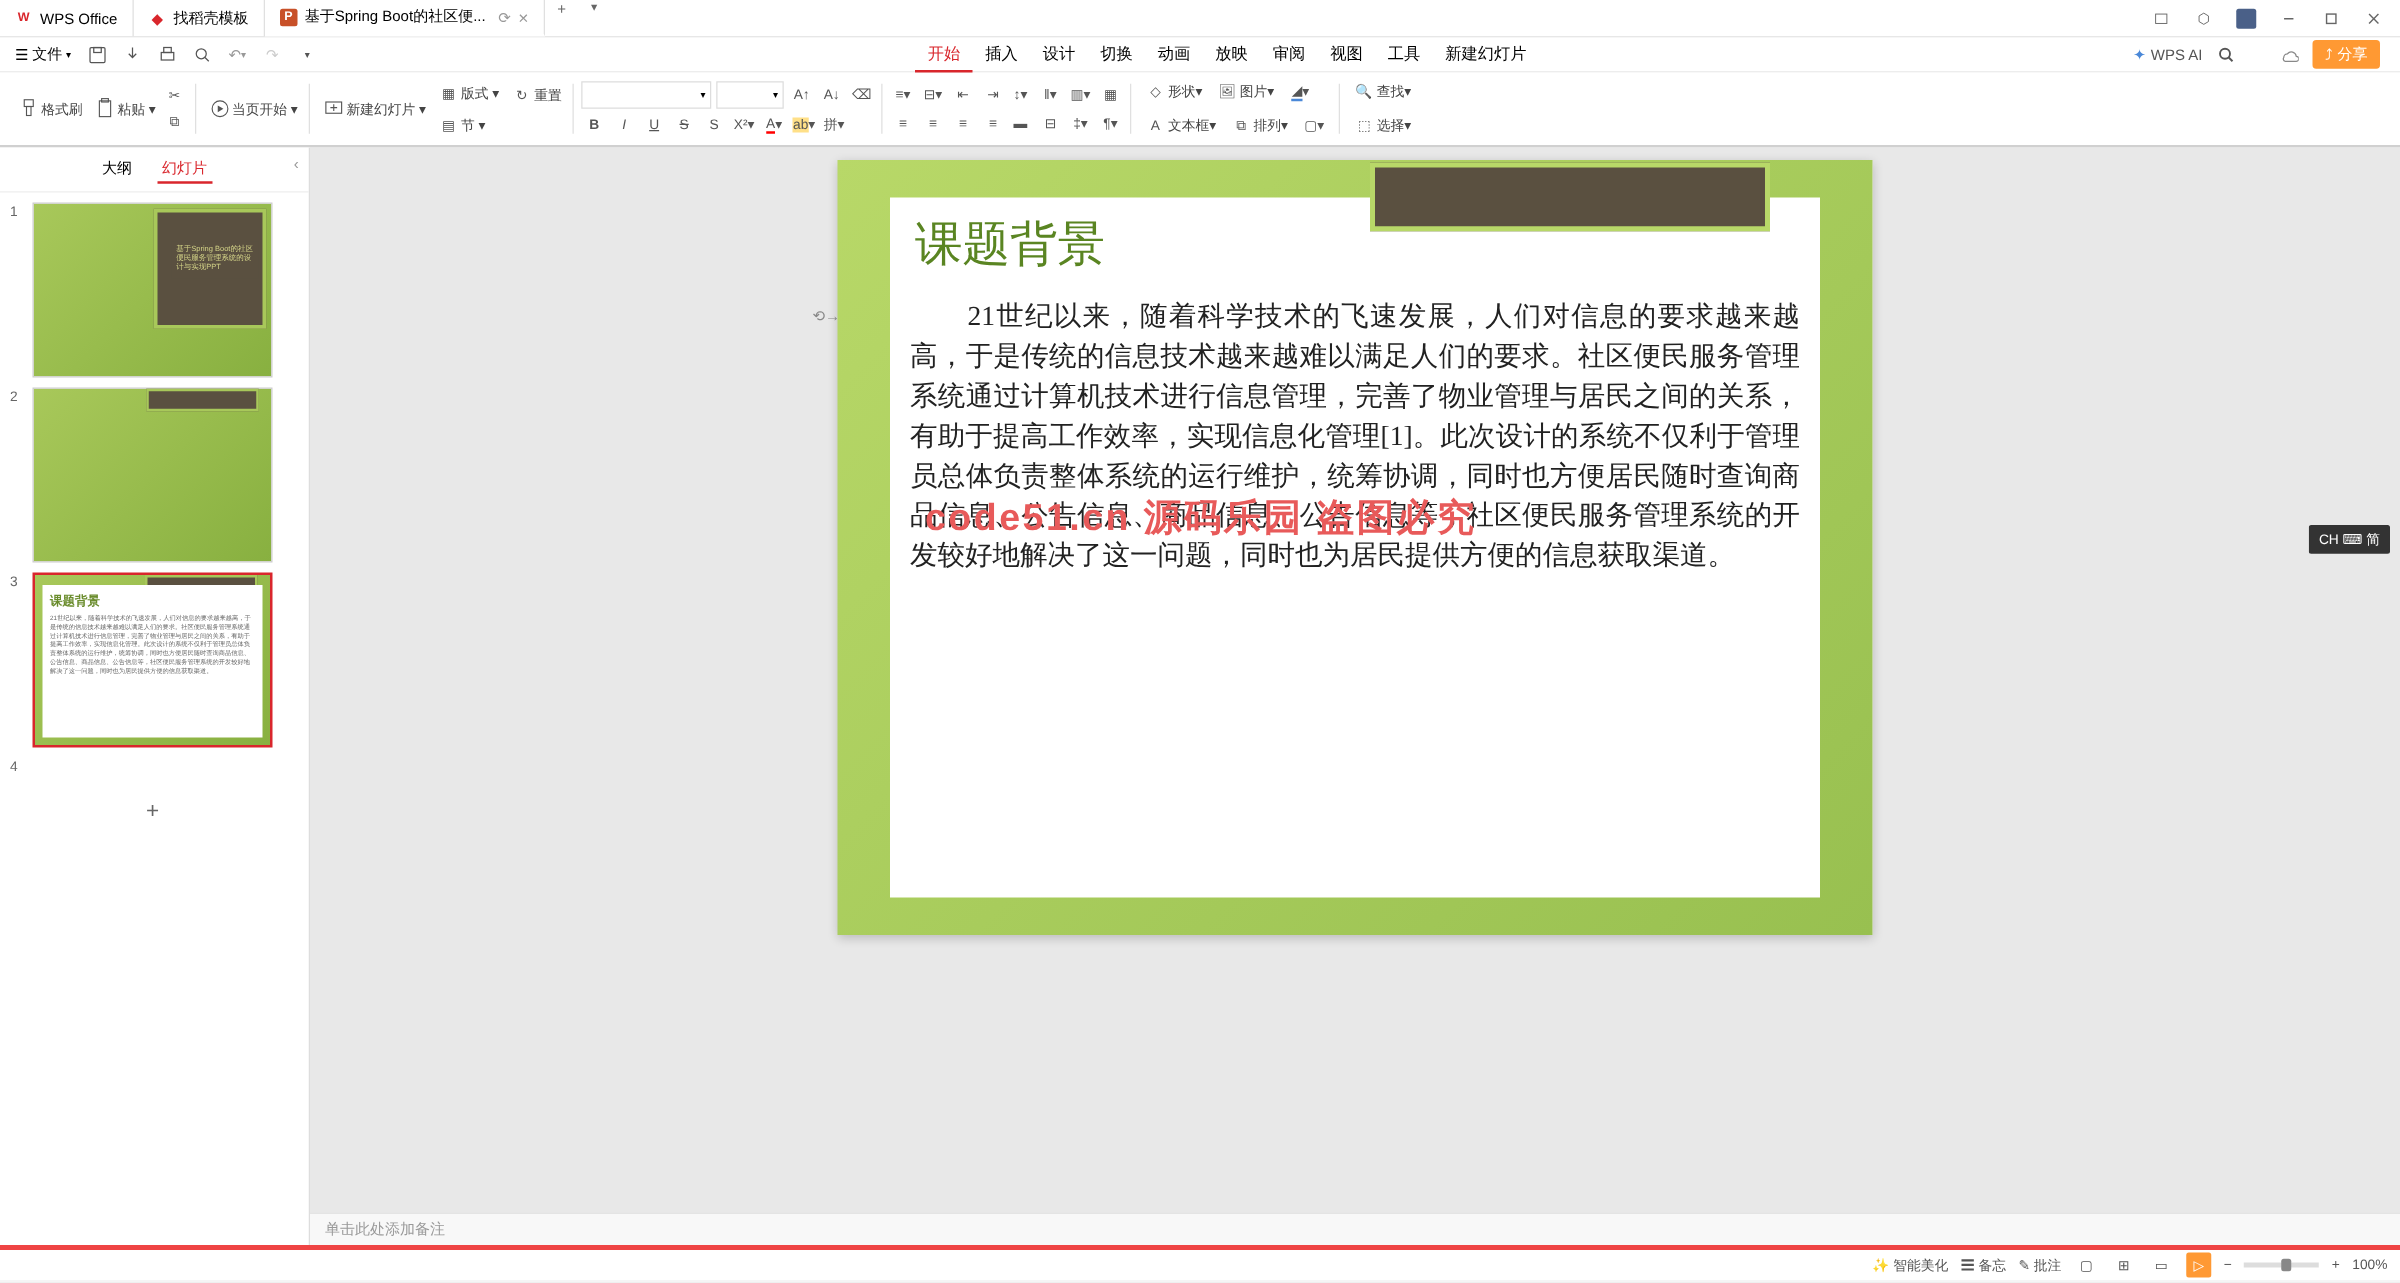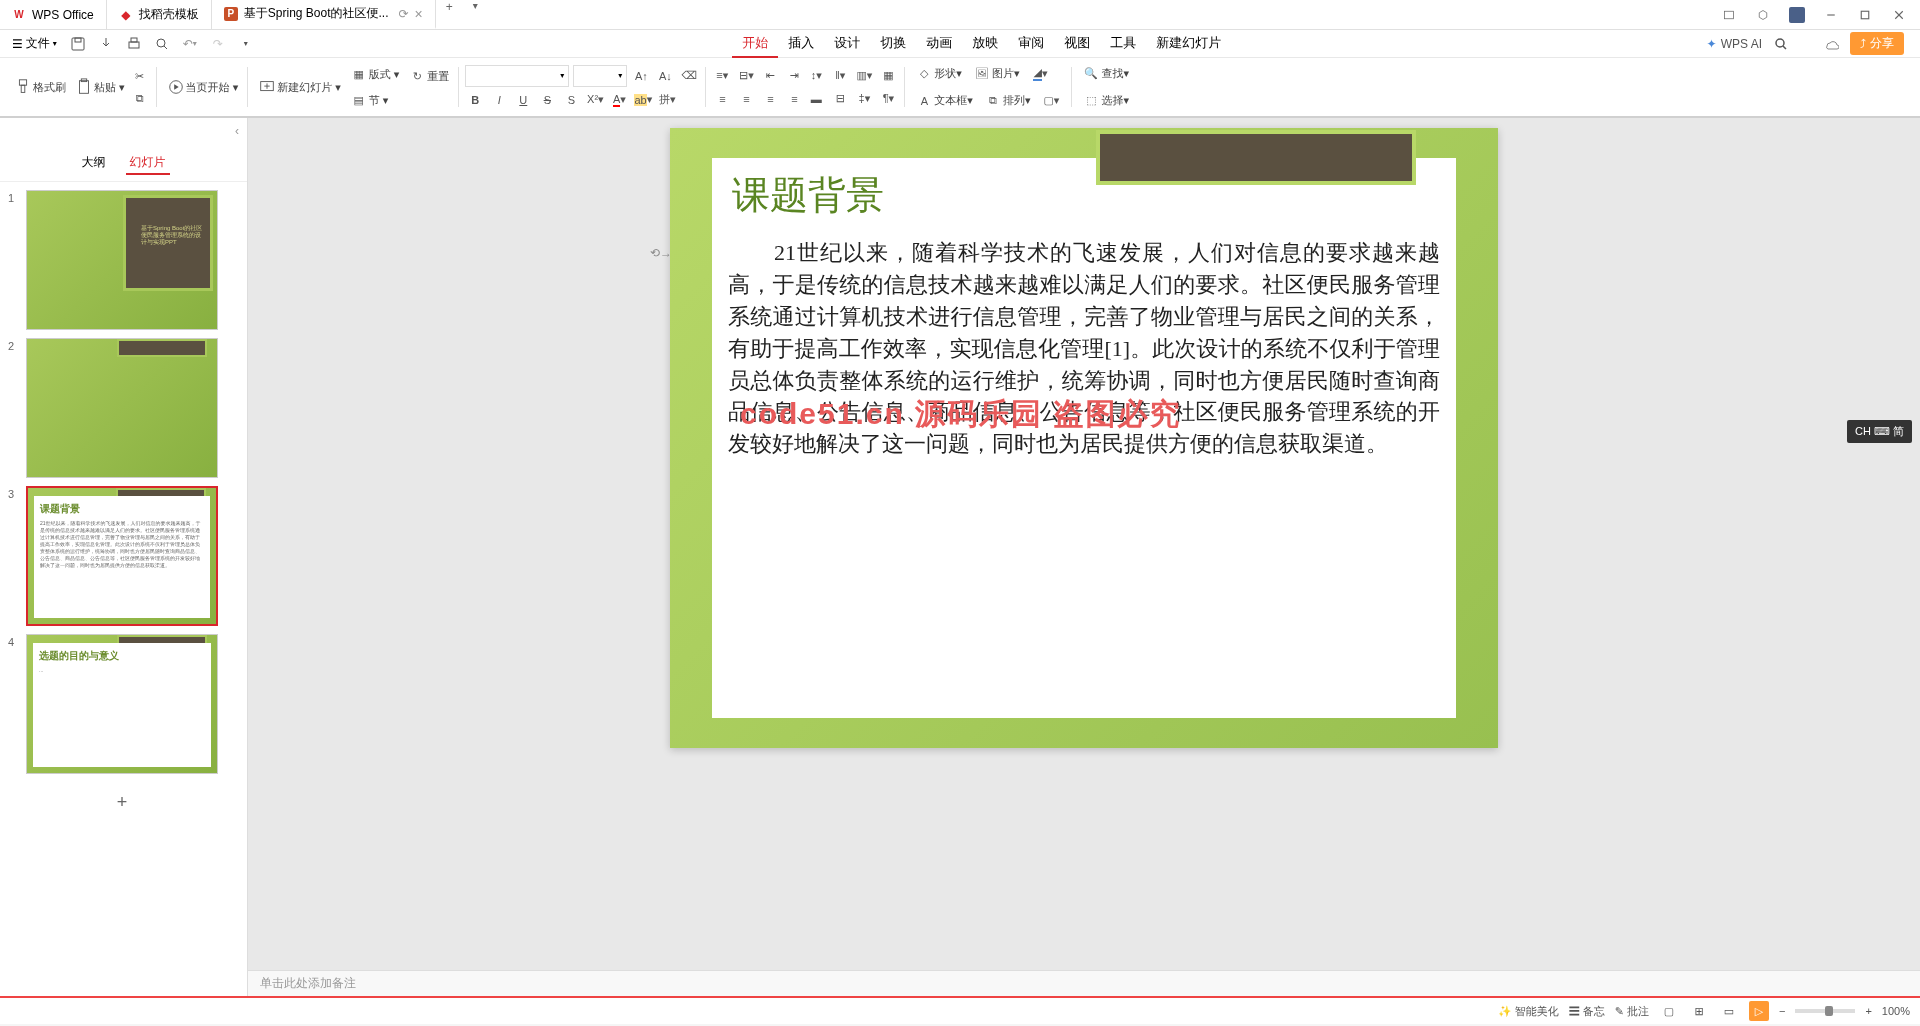--- a/index.html
+++ b/index.html
@@ -43,21 +43,21 @@
 .font-name { width: 90px; padding: 0 4px; font-size: 11px; }
 .font-size { width: 40px; padding: 0 4px; font-size: 11px; border-left: 1px solid #ddd; }
 .small-btn { width: 20px; height: 20px; display: flex; align-items: center; justify-content: center; cursor: pointer; color: #555; font-size: 11px; }
 
 
 .main-area { display: flex; height: calc(100vh - 148px); }
 
 
 .slide-panel { width: 248px; background: #fff; border-right: 1px solid #ddd; display: flex; flex-direction: column; }
 .panel-tabs { display: flex; justify-content: center; gap: 16px; padding: 6px 0; font-size: 12px; border-bottom: 1px solid #eee; position: relative; }
-.panel-tab { cursor: pointer; padding: 2px 4px; margin-top: 28px; }
+.panel-tab { cursor: pointer; padding: 2px 4px; }
 .panel-tab.active { color: #d9262c; border-bottom: 2px solid #d9262c; }
 .collapse-btn { position: absolute; right: 8px; cursor: pointer; color: #999; }
 .slides-list { flex: 1; overflow-y: auto; padding: 8px; }
 .slide-item { display: flex; gap: 6px; margin-bottom: 8px; }
 .slide-num { width: 12px; font-size: 11px; color: #666; padding-top: 2px; }
 .slide-thumb { width: 192px; height: 140px; border: 1px solid #ccc; background: linear-gradient(135deg, #a8c85a 0%, #88b040 100%); position: relative; cursor: pointer; }
 .slide-thumb.selected { border: 2px solid #d9262c; }
 .slide-thumb-inner { position: absolute; top: 8px; left: 6px; right: 6px; bottom: 6px; background: #fff; padding: 6px; overflow: hidden; }
 .thumb-header-box { position: absolute; top: 0; right: 10px; width: 90px; height: 18px; background: #5a5040; border: 2px solid #a8c85a; }
 .thumb1-content { position: absolute; right: 10px; top: 30px; width: 70px; padding: 4px; background: #5a5040; color: #d4d488; font-size: 6px; line-height: 1.2; }
@@ -73,21 +73,21 @@
 .slide-header-box { position: absolute; top: -28px; right: 40px; width: 320px; height: 55px; background: #5a5040; border: 4px solid #b8d868; }
 .slide-title { font-size: 38px; color: #5a8522; padding: 12px 20px 8px; font-family: "SimSun", serif; font-weight: normal; }
 .slide-body { padding: 8px 16px; font-size: 22px; line-height: 1.45; color: #222; font-family: "SimSun", serif; text-align: justify; }
 .watermark { position: absolute; top: 266px; left: 70px; color: #e85a5a; font-size: 30px; font-weight: bold; pointer-events: none; letter-spacing: 2px; }
 .handle-left { position: absolute; left: -20px; top: 118px; color: #888; font-size: 12px; }
 
 
 .notes-area { height: 26px; background: #f8f8f8; border-top: 1px solid #ddd; padding: 4px 12px; color: #999; font-size: 12px; }
 
 
-.status-bar { height: 28px; background: #fff; border-top: 2px solid #ef4444; display: flex; align-items: center; padding: 0 10px; font-size: 11px; color: #555; gap: 14px; }
+.status-bar { height: 28px; background: #fff; border-top: 4px solid #ef4444; display: flex; align-items: center; padding: 0 10px; font-size: 11px; color: #555; gap: 14px; }
 .status-right { margin-left: auto; display: flex; align-items: center; gap: 10px; }
 .view-btn { width: 20px; height: 20px; display: flex; align-items: center; justify-content: center; cursor: pointer; }
 .view-btn.active { background: #ff9933; color: white; border-radius: 2px; }
 
 
 .ime-indicator { position: fixed; right: 8px; top: 420px; background: #333; color: #fff; padding: 4px 8px; font-size: 11px; border-radius: 2px; }
 </style>
 </head>
 <body>
 
@@ -384,27 +384,20 @@
         <div class="slide-thumb selected">
           <div class="thumb-header-box"></div>
           <div class="slide-thumb-inner">
             <div class="thumb-title">课题背景</div>
             <div class="thumb-text">21世纪以来，随着科学技术的飞速发展，人们对信息的要求越来越高，于是传统的信息技术越来越难以满足人们的要求。社区便民服务管理系统通过计算机技术进行信息管理，完善了物业管理与居民之间的关系，有助于提高工作效率，实现信息化管理。此次设计的系统不仅利于管理员总体负责整体系统的运行维护，统筹协调，同时也方便居民随时查询商品信息、公告信息、商品信息、公告信息等，社区便民服务管理系统的开发较好地解决了这一问题，同时也为居民提供方便的信息获取渠道。</div>
           </div>
         </div>
       </div>
       <div class="slide-item">
         <div class="slide-num">4</div>
-        <div class="slide-thumb">
-          <div class="thumb-header-box"></div>
-          <div class="slide-thumb-inner">
-            <div class="thumb-title">选题的目的与意义</div>
-            <div class="thumb-text">...</div>
-          </div>
-        </div>
       </div>
       <div class="add-slide">+</div>
     </div>
   </div>
 
   <div class="canvas-area">
     <div class="canvas-scroll">
       <div class="slide-canvas">
         <span class="handle-left">⟲→</span>
         <div class="slide-inner">

